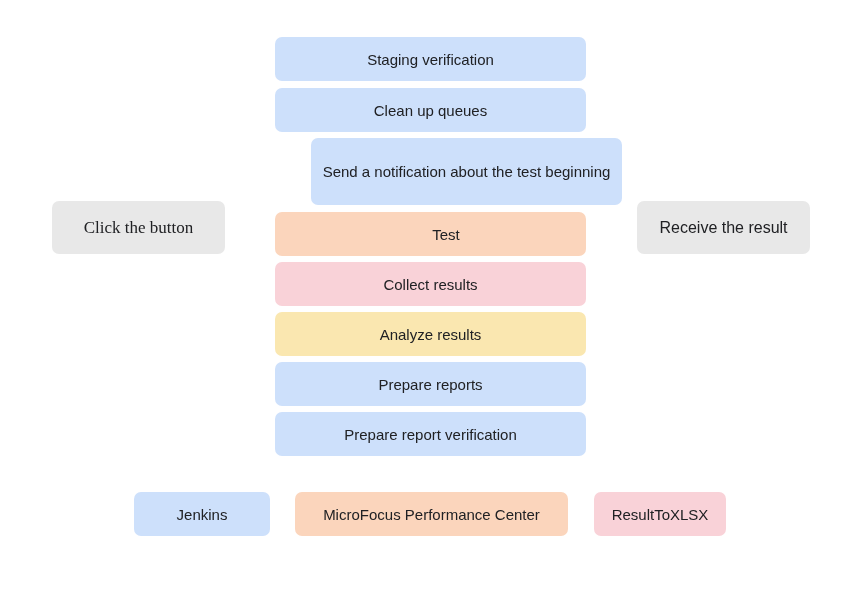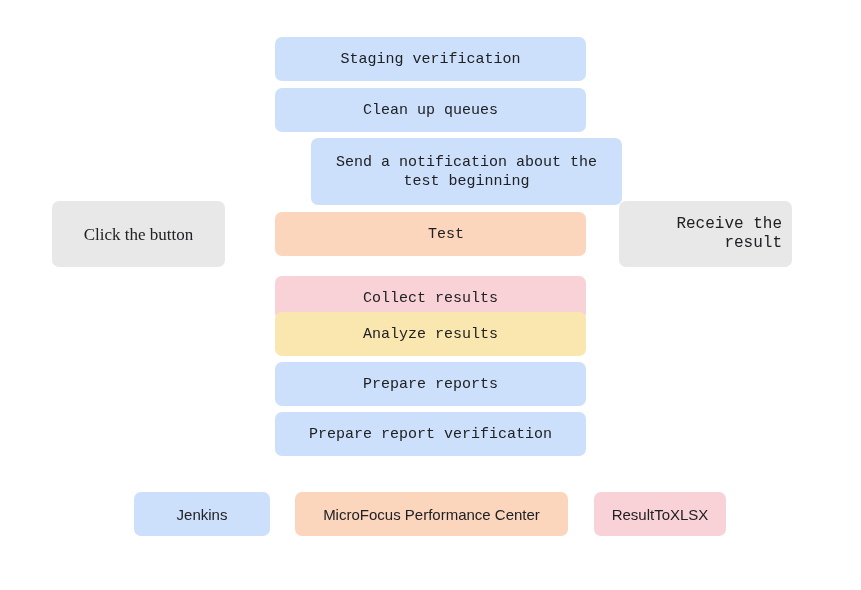--- a/index.html
+++ b/index.html
@@ -23,42 +23,42 @@
     border-radius: 7px;
     display: flex;
     align-items: center;
     justify-content: center;
     text-align: center;
     color: #202124;
     font-size: 15px;
     line-height: 19px;
     box-sizing: border-box;
     padding: 2px 10px;
-    font-family: Liberation Mono, monospace;
+    font-family: Liberation Sans, sans-serif;
   }
   
   .pipeline-node {
     left: 275px;
     width: 311px;
     height: 44px;
   }
   .pipeline-node.tall {
     height: 67px;
   }
   
   .endpoint {
     top: 201px;
     width: 173px;
-    height: 66px;
+    height: 53px;
     background: #e8e8e8;
     font-size: 16px;
     text-align: right;
   }
   .endpoint.left  { left: 52px;  font-family: "Liberation Serif", serif; font-size: 17px; }
-  .endpoint.right { left: 619px; }
+  .endpoint.right { left: 637px; }
   
   .legend-chip {
     position: absolute;
     top: 492px;
     height: 44px;
     border-radius: 7px;
     display: flex;
     align-items: center;
     justify-content: center;
     font-size: 15px;
@@ -76,21 +76,21 @@
 
 <div class="canvas">
 
   <div class="node endpoint left">Click the button</div>
 
   <div id="pipeline">
       <div class="node pipeline-node" style="top: 37px; background: rgb(205, 224, 251);">Staging verification</div>
       <div class="node pipeline-node" style="top: 88px; background: rgb(205, 224, 251);">Clean up queues</div>
       <div class="node pipeline-node tall" style="top: 138px; background: rgb(205, 224, 251); margin-left: 36px;">Send a notification about the test beginning</div>
       <div class="node pipeline-node" style="top: 212px; background: rgb(251, 213, 188); padding-left: 41px;">Test</div>
-      <div class="node pipeline-node" style="top: 276px; background: rgb(249, 210, 216);">Collect results</div>
+      <div class="node pipeline-node" style="top: 262px; background: rgb(249, 210, 216);">Collect results</div>
       <div class="node pipeline-node" style="top: 312px; background: rgb(250, 231, 176);">Analyze results</div>
       <div class="node pipeline-node" style="top: 362px; background: rgb(205, 224, 251);">Prepare reports</div>
       <div class="node pipeline-node" style="top: 412px; background: rgb(205, 224, 251);">Prepare report verification</div>
     </div>
 
   <div class="node endpoint right">Receive the result</div>
 
   <div id="legend">
       <div class="legend-chip jenkins" style="background: rgb(205, 224, 251);">Jenkins</div>
       <div class="legend-chip mfpc" style="background: rgb(251, 213, 188);">MicroFocus Performance Center</div>

